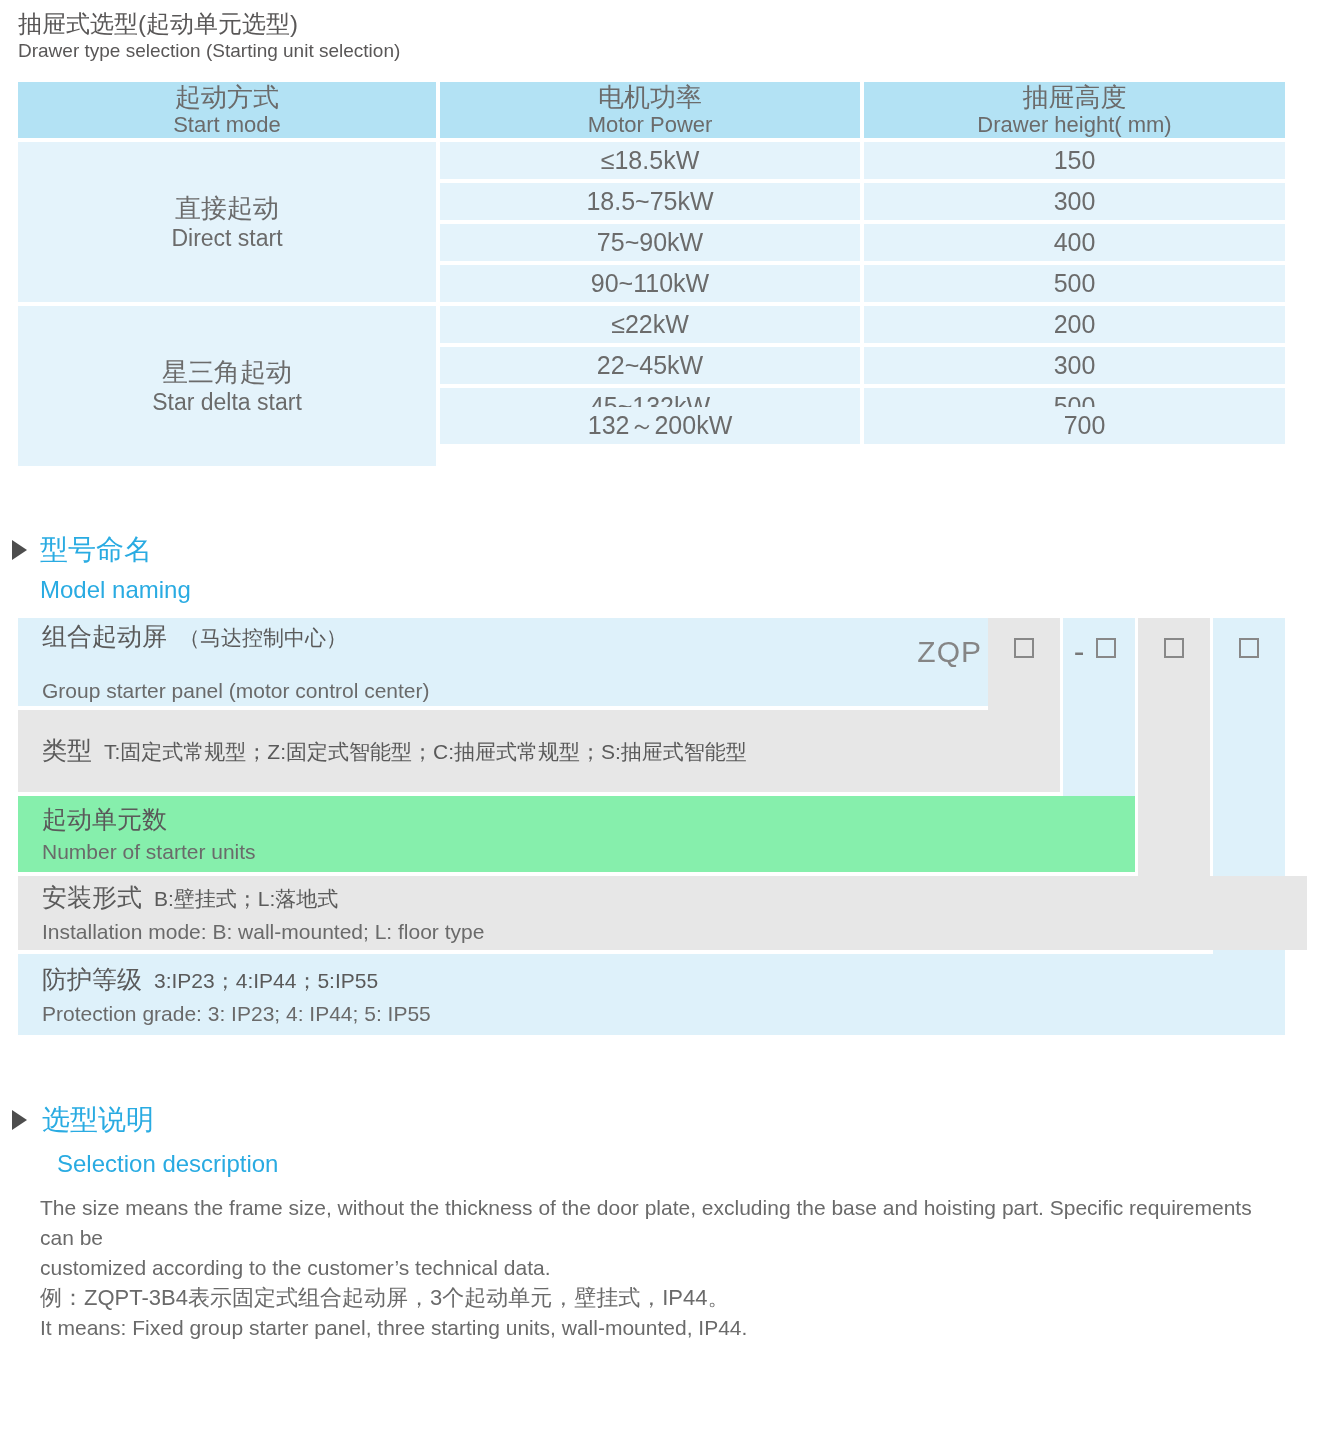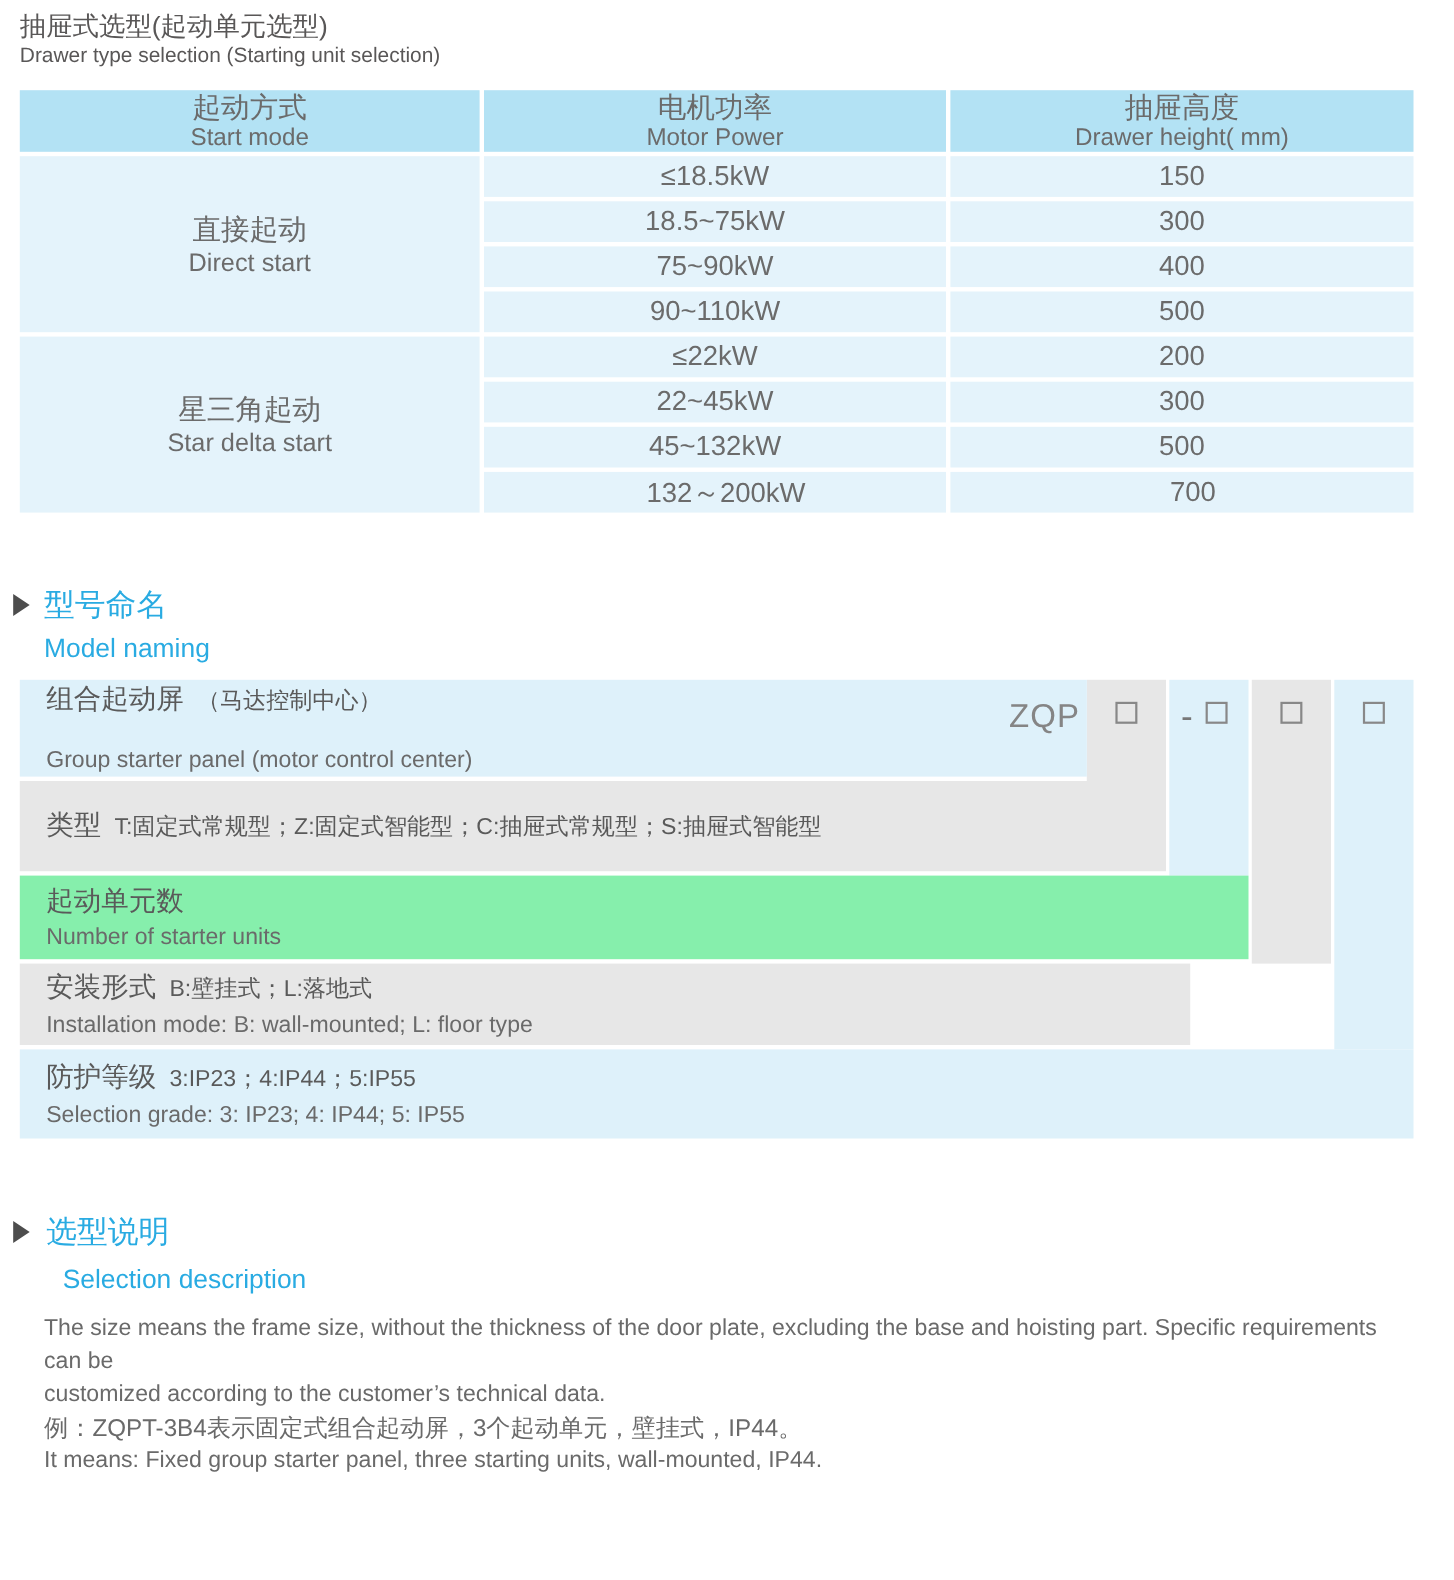--- a/index.html
+++ b/index.html
@@ -16,36 +16,36 @@
   .hen{font-size:22px;line-height:25px;}
   .c1{left:18px;width:418px;}
   .c2{left:440px;width:420px;}
   .c3{left:864px;width:421px;}
   .cell{background:#e4f3fb;height:37px;font-size:25px;color:#6b6b6b;justify-content:center;}
   .gcell{background:#e4f3fb;height:160px;color:#6b6b6b;}
   .g1{top:142px;} .g2{top:306px;}
   .gcn{font-size:26px;line-height:32px;}
   .gen{font-size:23px;line-height:28px;}
   .r0{top:142px;} .r1{top:183px;} .r2{top:224px;} .r3{top:265px;}
-  .r4{top:306px;} .r5{top:347px;} .r6{top:388px;} .r7{top:429px;padding-left:20px;}
+  .r4{top:306px;} .r5{top:347px;} .r6{top:388px;} .r7{top:407px;padding-left:20px;}
   
   .tri{position:absolute;width:0;height:0;border-left:15px solid #4d4d4d;
        border-top:10px solid transparent;border-bottom:10px solid transparent;}
   .tri1{left:12px;top:540px;} .tri2{left:12px;top:1110px;}
   .h-cn{position:absolute;font-size:28px;color:#29abe2;line-height:46px;}
   .h-en{position:absolute;font-size:24px;color:#29abe2;}
   .h1cn{left:40px;top:527px;} .h1en{left:40px;top:576px;}
   .h2cn{left:42px;top:1097px;} .h2en{left:57px;top:1150px;}
   
   .band{position:absolute;left:18px;box-sizing:border-box;display:flex;flex-direction:column;
         justify-content:center;padding-left:24px;}
   .b1{top:618px;width:970px;height:88px;background:#def1fa;gap:20px;}
   .b2{top:710px;width:1042px;height:82px;background:#e7e7e7;}
   .b3{top:796px;width:1117px;height:76px;background:#86efac;}
-  .b4{top:876px;width:1064px;height:74px;background:#e7e7e7;}
+  .b4{top:876px;width:1289px;height:74px;background:#e7e7e7;}
   .b5{top:954px;width:1267px;height:81px;background:#def1fa;}
   .strip{position:absolute;}
   .s1{left:988px;top:618px;width:72px;height:92px;background:#e7e7e7;}
   .s2{left:1063px;top:618px;width:72px;height:178px;background:#def1fa;}
   .s3{left:1138px;top:618px;width:72px;height:258px;background:#e7e7e7;}
   .s4{left:1213px;top:618px;width:72px;height:336px;background:#def1fa;}
   .bcn{font-size:25px;color:#5a5a5a;line-height:36px;}
   .bparen,.brest{font-size:21px;color:#5a5a5a;margin-left:12px;}
   .ben{font-size:21px;color:#6a6a6a;line-height:30px;}
   .zqp{position:absolute;left:888px;top:635px;width:94px;text-align:right;
@@ -129,21 +129,21 @@
     <div class="band b3">
       <div class="bcn">起动单元数</div>
       <div class="ben">Number of starter units</div>
     </div>
     <div class="band b4">
       <div class="bcn"><span>安装形式</span><span class="brest">B:壁挂式；L:落地式</span></div>
       <div class="ben">Installation mode: B: wall-mounted; L: floor type</div>
     </div>
     <div class="band b5">
       <div class="bcn"><span>防护等级</span><span class="brest">3:IP23；4:IP44；5:IP55</span></div>
-      <div class="ben">Selection grade: 3: IP23; 4: IP44; 5: IP55</div>
+      <div class="ben">Protection grade: 3: IP23; 4: IP44; 5: IP55</div>
     </div>
 
     <div class="zqp">ZQP</div>
     <div class="mbox bx1"></div>
     <div class="mdash">-</div>
     <div class="mbox bx2"></div>
     <div class="mbox bx3"></div>
     <div class="mbox bx4"></div>
   </div>
 

